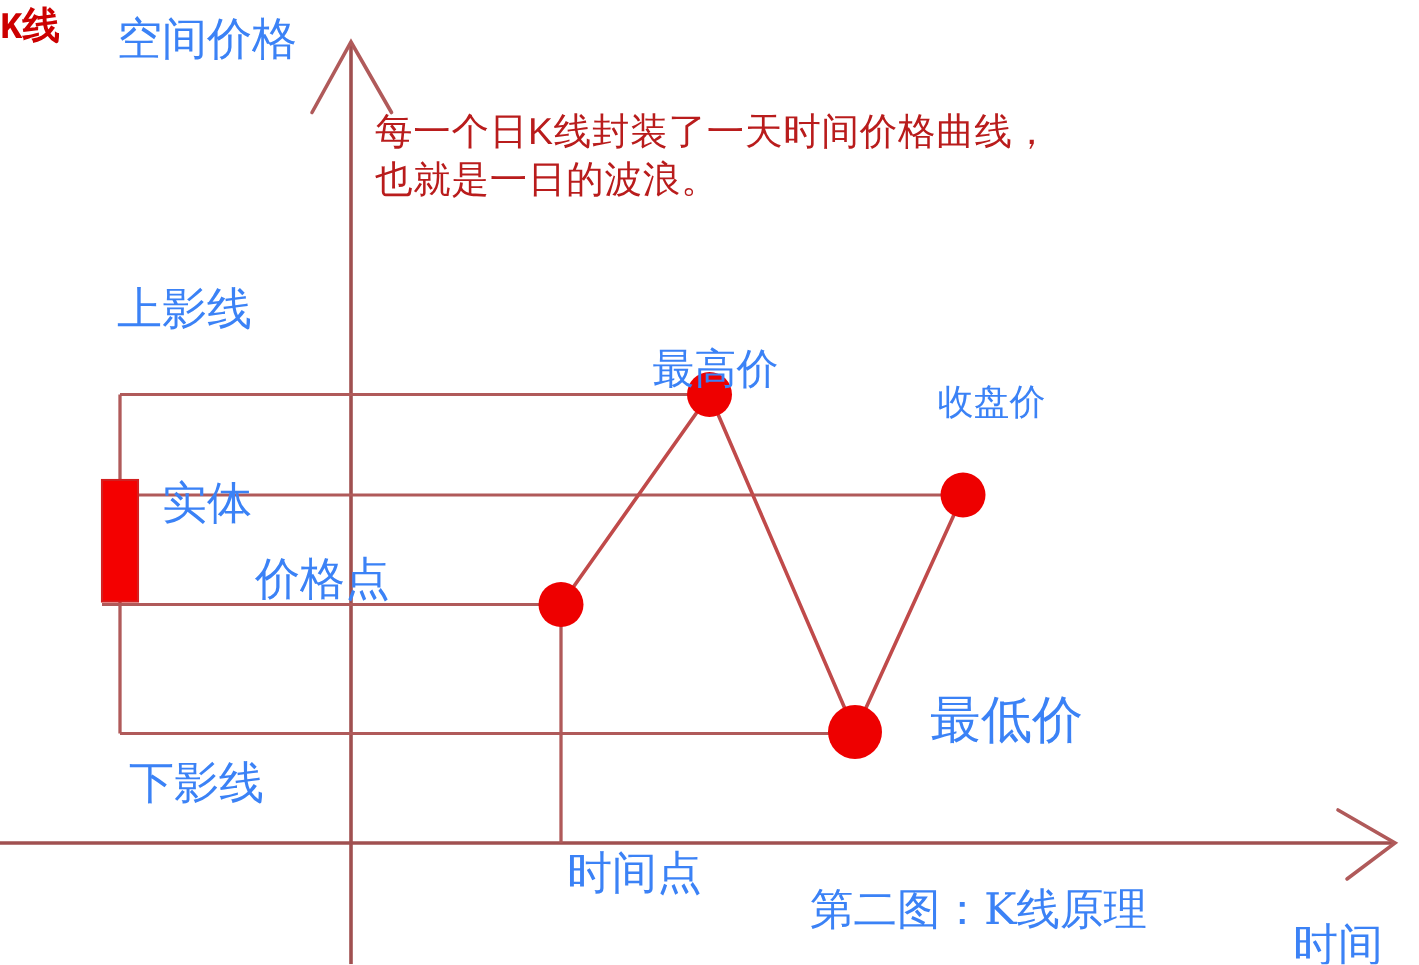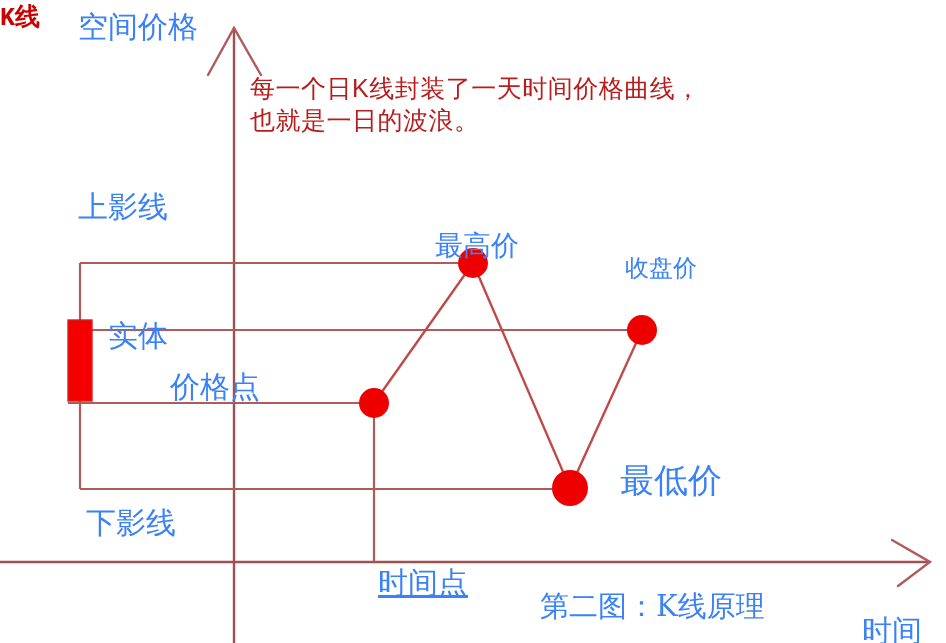--- a/index.html
+++ b/index.html
@@ -44,21 +44,21 @@
     white-space: pre-line;
     letter-spacing: 0.5px;
   }
   #axis-label-y   { left: 78px;  top: 12px;  font-size: 30px; }
   #axis-label-x   { left: 862px; top: 596px; font-size: 30px; margin-top: 20px; }
   #lbl-upper-wick { left: 78px;  top: 192px; font-size: 30px; }
   #lbl-lower-wick { left: 86px;  top: 508px; font-size: 30px; text-align: center; }
   #lbl-body       { left: 108px; top: 321px; font-size: 30px; }
   #lbl-kline      { left: 8px;   top: 337px; font-size: 25px; }
   #lbl-price-pt   { left: 170px; top: 372px; font-size: 30px; }
-  #lbl-time-pt    { left: 378px; top: 568px; font-size: 30px; text-decoration: underline; }
+  #lbl-time-pt    { left: 378px; top: 568px; font-size: 30px; }
   #lbl-high       { left: 435px; top: 192px; font-size: 28px; margin-top: 40px; }
   #lbl-open       { left: 330px; top: 355px; font-size: 30px; }
   #lbl-close      { left: 625px; top: 256px; font-size: 24px; }
   #lbl-low        { left: 620px; top: 463px; font-size: 34px; text-align: center; }
   #caption        { left: 540px; top: 592px; font-size: 29px; }
   #note-text      { left: 250px; top: 72px; }
 </style>
 </head>
 <body>
 

